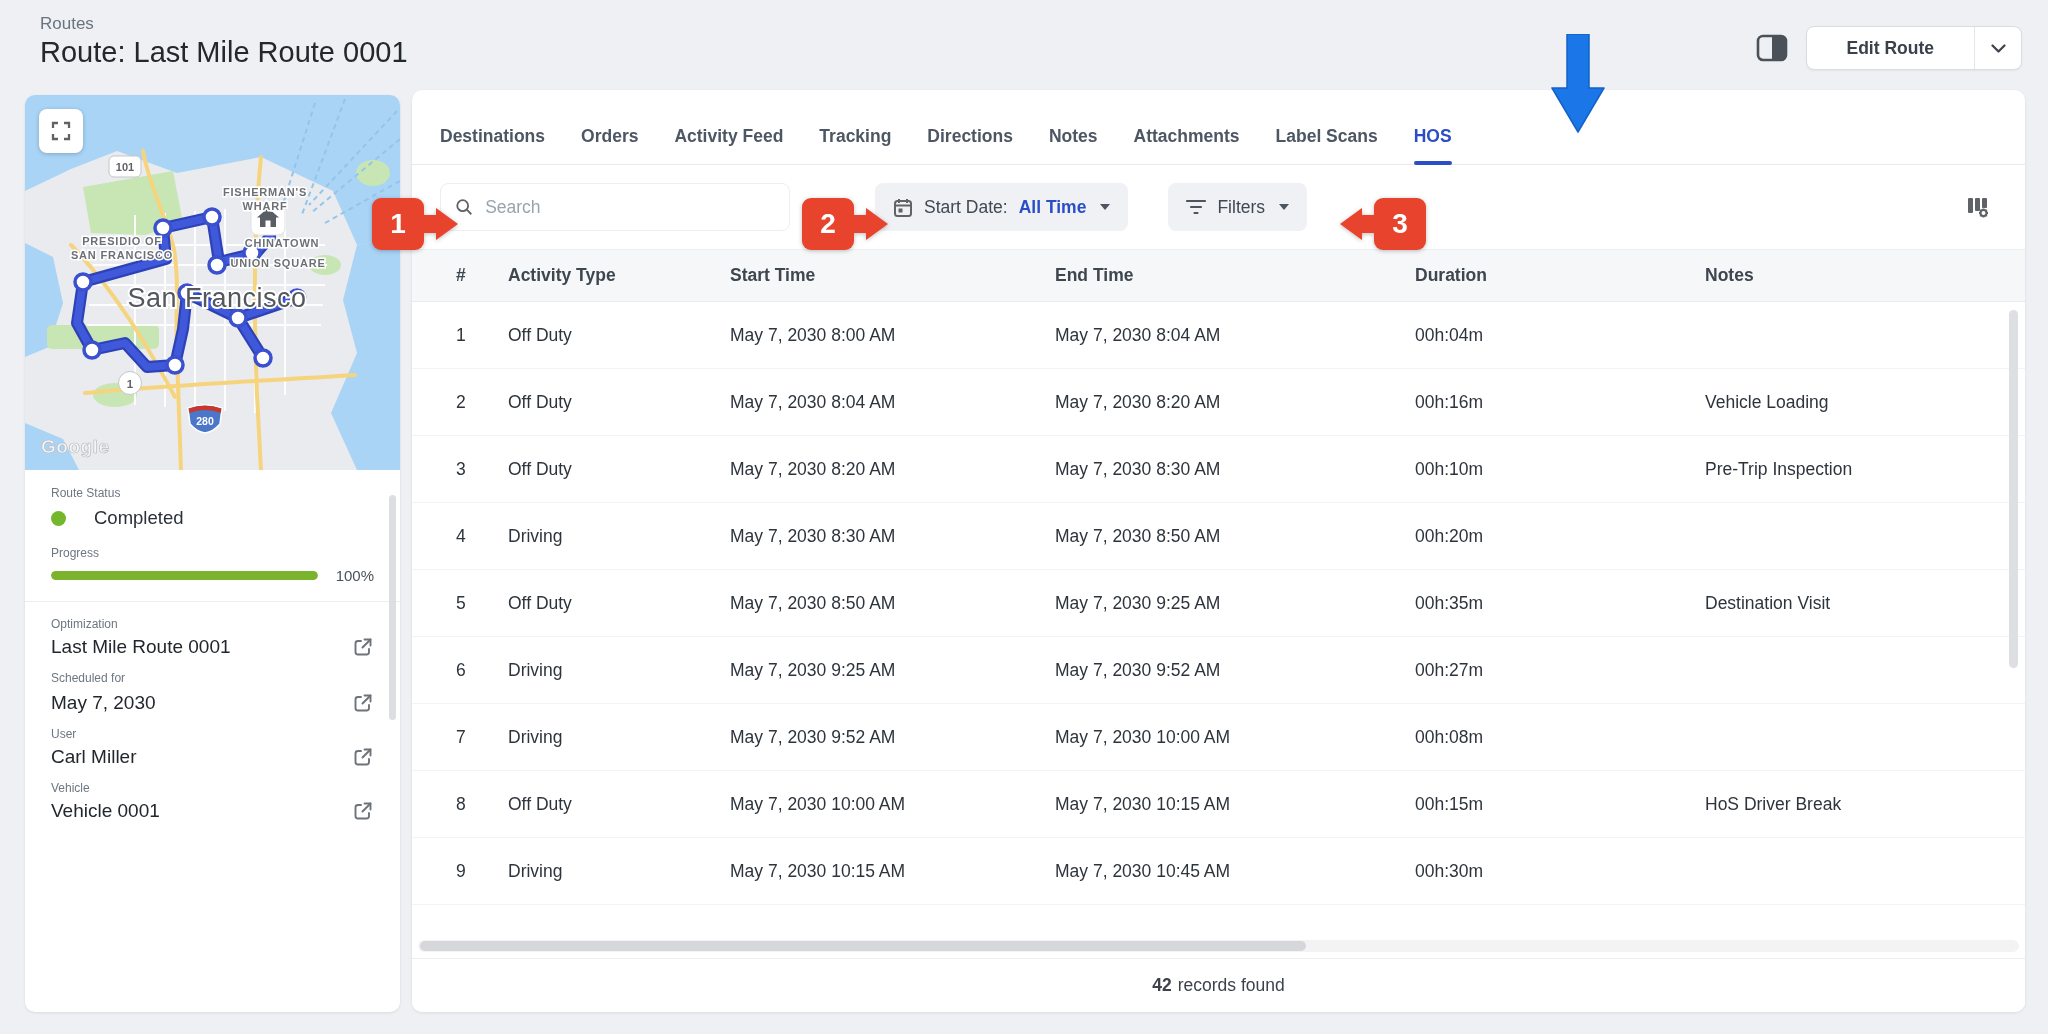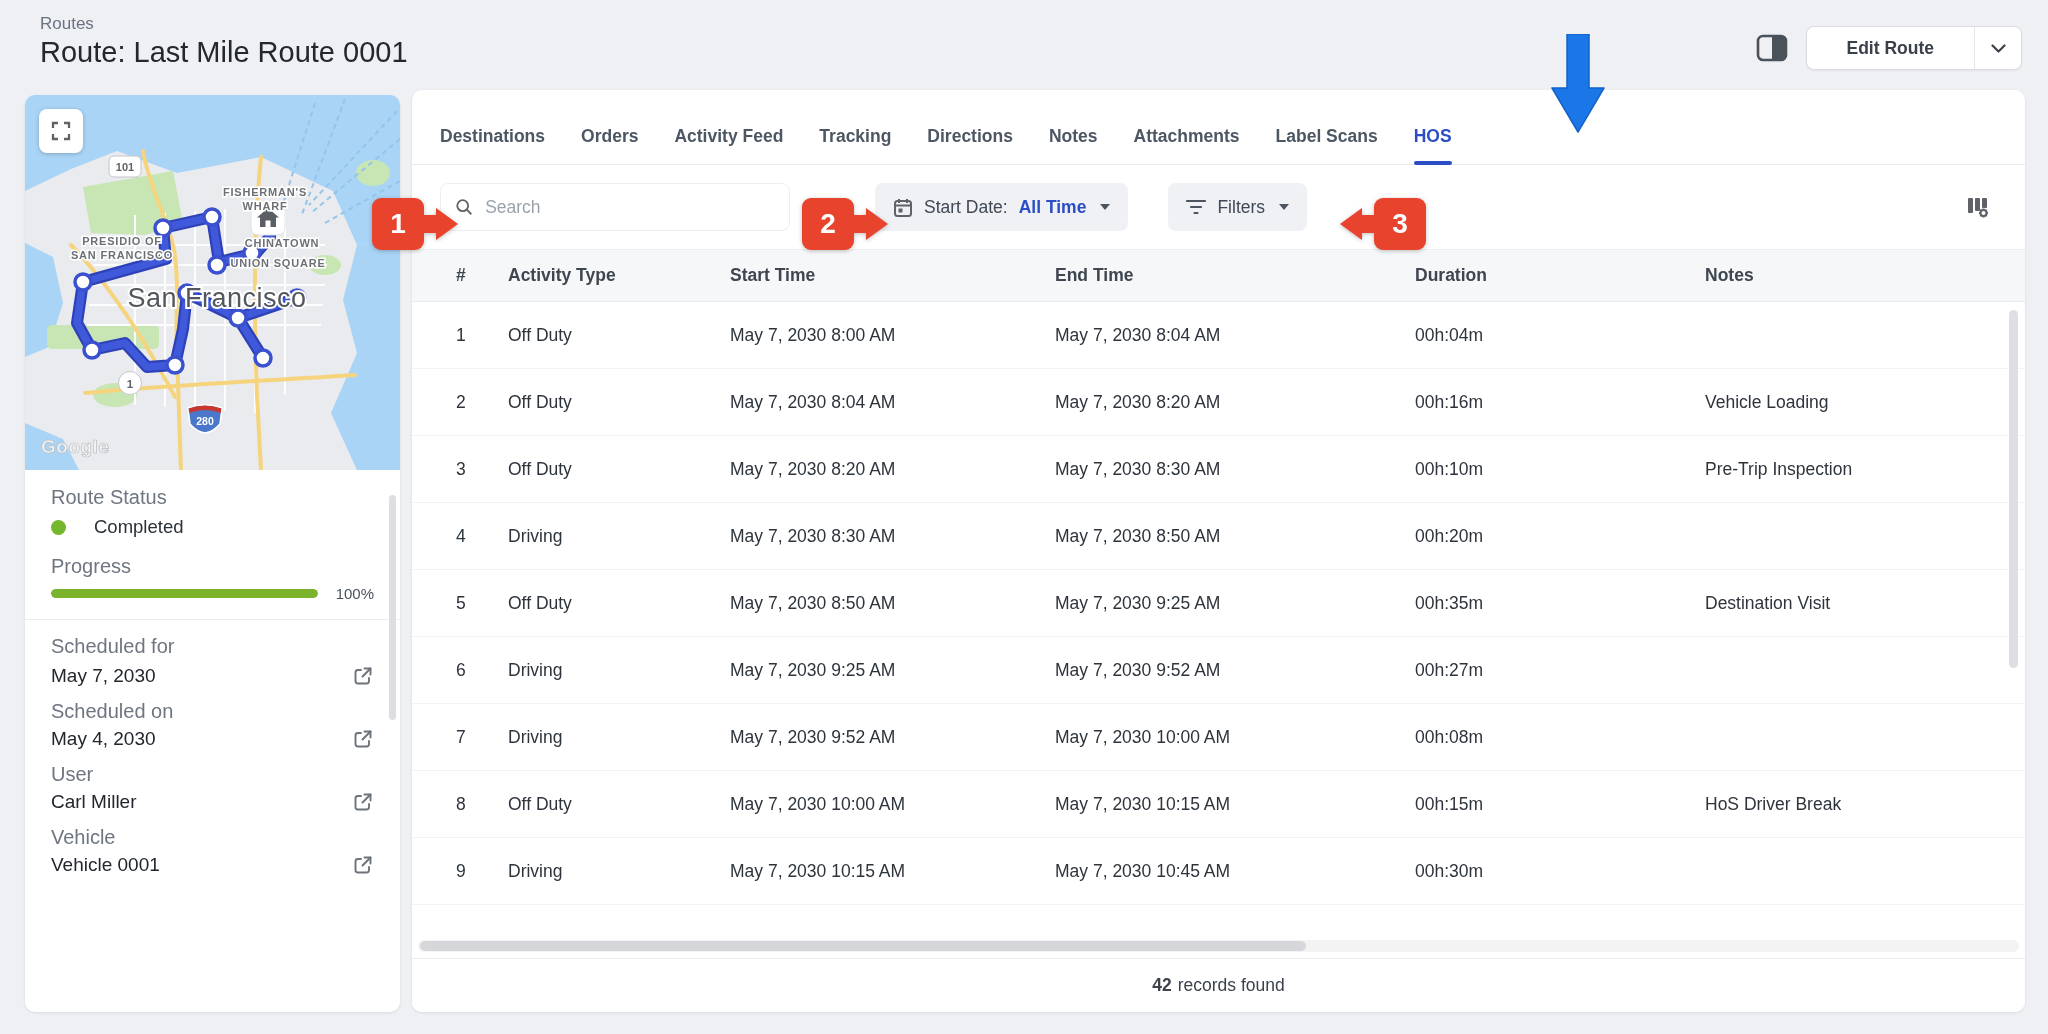--- a/index.html
+++ b/index.html
@@ -15,21 +15,21 @@
   .edit-route-label { display:flex; align-items:center; padding:0 40px; font-size:17.5px; font-weight:600; color:#3a414b; }
   .edit-route-divider { width:1px; background:#e4e6ea; }
   .edit-route-caret { display:flex; align-items:center; justify-content:center; width:46px; }
 
   
   .left-card { position:absolute; left:25px; top:95px; width:375px; height:917px; background:#fff; border-radius:10px; box-shadow:0 1px 3px rgba(16,24,40,.09); }
   .map { position:relative; width:375px; height:375px; border-radius:10px 10px 0 0; overflow:hidden; cursor:grab; }
   .map svg.basemap { display:block; }
   .map-fullscreen { position:absolute; left:14px; top:14px; width:44px; height:44px; background:#fff; border-radius:8px; box-shadow:0 1px 4px rgba(0,0,0,.22); display:flex; align-items:center; justify-content:center; cursor:pointer; }
   .details { padding:16px 26px 0 26px; position:relative; }
-  .side-label { font-size:20px; color:#6e7681; margin-bottom:7px; }
+  .side-label { font-size:12px; color:#6e7681; margin-bottom:7px; }
   .status-row { display:flex; align-items:center; gap:28px; margin-bottom:17px; }
   .status-dot { width:15px; height:15px; border-radius:50%; background:#74b62c; }
   .status-text { font-size:18.5px; color:#2b3139; }
   .progress-row { display:flex; align-items:center; gap:18px; }
   .progress-track { flex:1; height:9px; border-radius:5px; background:#e8eaee; overflow:hidden; }
   .progress-fill { height:100%; background:#7cb32d; border-radius:5px; }
   .progress-text { font-size:15px; color:#4b525b; }
   .side-divider { border:0; border-top:1px solid #ededee; margin:17px -26px 15px; }
   .field { margin-bottom:13px; }
   .field-row { display:flex; align-items:center; justify-content:space-between; }
@@ -214,36 +214,36 @@
     <div class="side-label">Progress</div>
     <div class="progress-row">
       <div class="progress-track">
         <div class="progress-fill" style="width: 100%;"></div>
       </div>
       <span class="progress-text">100%</span>
     </div>
     <hr class="side-divider">
     <div id="side-fields">
         <div class="field">
-          <div class="side-label" style="">Scheduled for</div>
+          <div class="side-label" style="margin-bottom: 5px;">Optimization</div>
           <div class="field-row">
-            <span class="field-value">May 7, 2030</span>
+            <span class="field-value">Last Mile Route 0001</span>
             <span class="ext-icon">
               <svg width="22" height="22" viewBox="0 0 22 22" fill="none" stroke="#6d7379" stroke-width="1.9" stroke-linecap="round" stroke-linejoin="round">
                 <path d="M9 5 H6 C4.6 5 3.5 6.1 3.5 7.5 V16 C3.5 17.4 4.6 18.5 6 18.5 H14.5 C15.9 18.5 17 17.4 17 16 V13"></path>
                 <path d="M12.5 3.5 H18.5 V9.5"></path>
                 <path d="M18.5 3.5 L10.5 11.5"></path>
               </svg>
             </span>
           </div>
         </div>
         <div class="field">
-          <div class="side-label" style="margin-bottom: 5px;">Scheduled on</div>
+          <div class="side-label" style="">Scheduled for</div>
           <div class="field-row">
-            <span class="field-value">May 4, 2030</span>
+            <span class="field-value">May 7, 2030</span>
             <span class="ext-icon">
               <svg width="22" height="22" viewBox="0 0 22 22" fill="none" stroke="#6d7379" stroke-width="1.9" stroke-linecap="round" stroke-linejoin="round">
                 <path d="M9 5 H6 C4.6 5 3.5 6.1 3.5 7.5 V16 C3.5 17.4 4.6 18.5 6 18.5 H14.5 C15.9 18.5 17 17.4 17 16 V13"></path>
                 <path d="M12.5 3.5 H18.5 V9.5"></path>
                 <path d="M18.5 3.5 L10.5 11.5"></path>
               </svg>
             </span>
           </div>
         </div>
         <div class="field">

